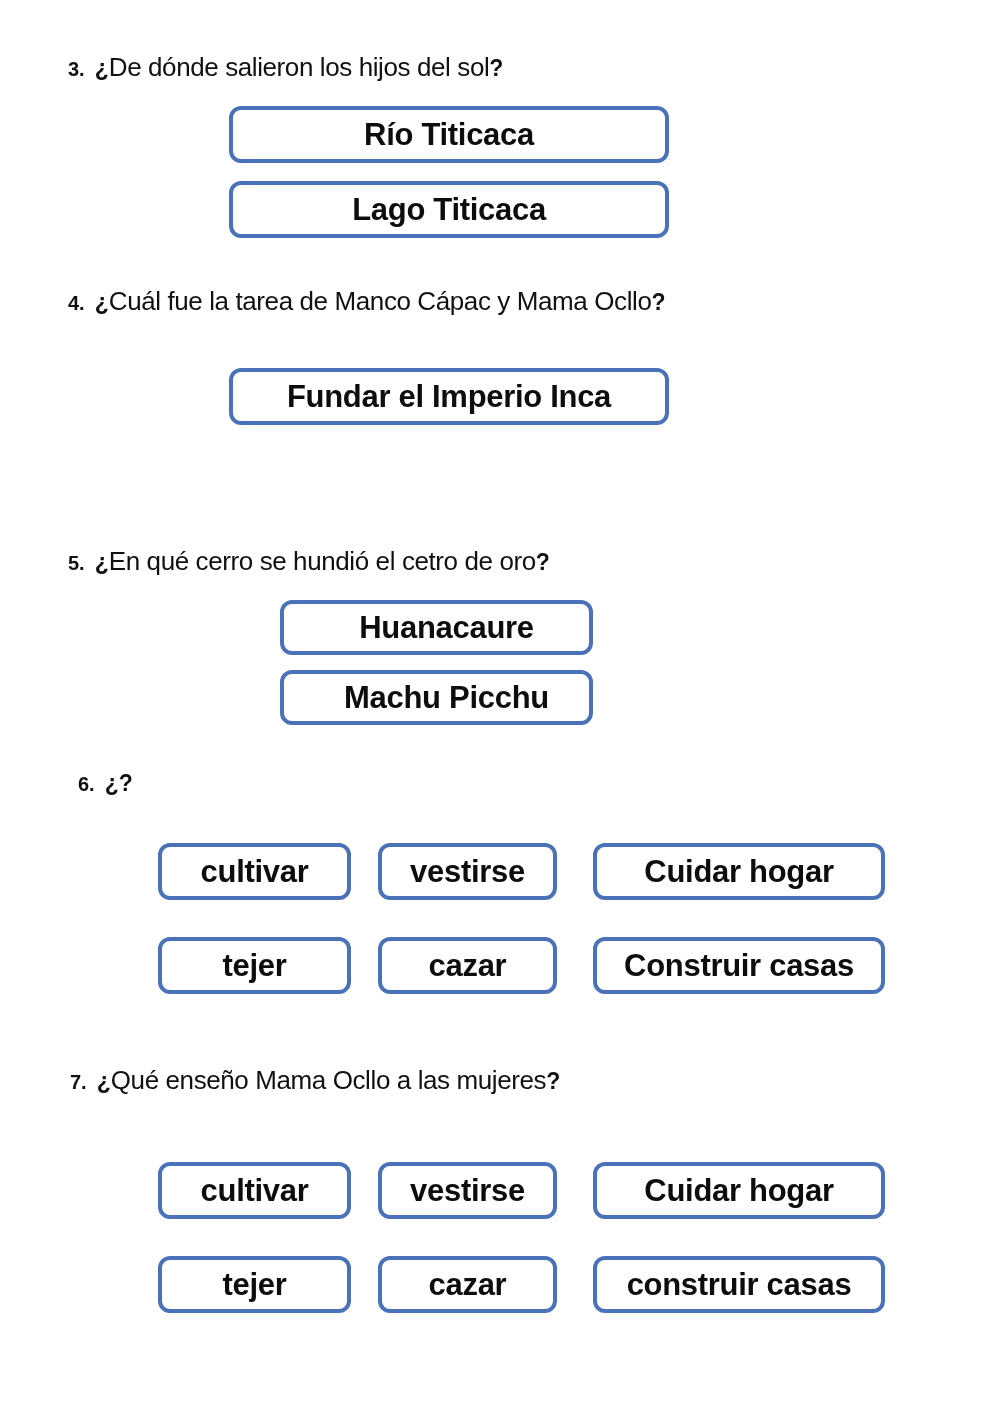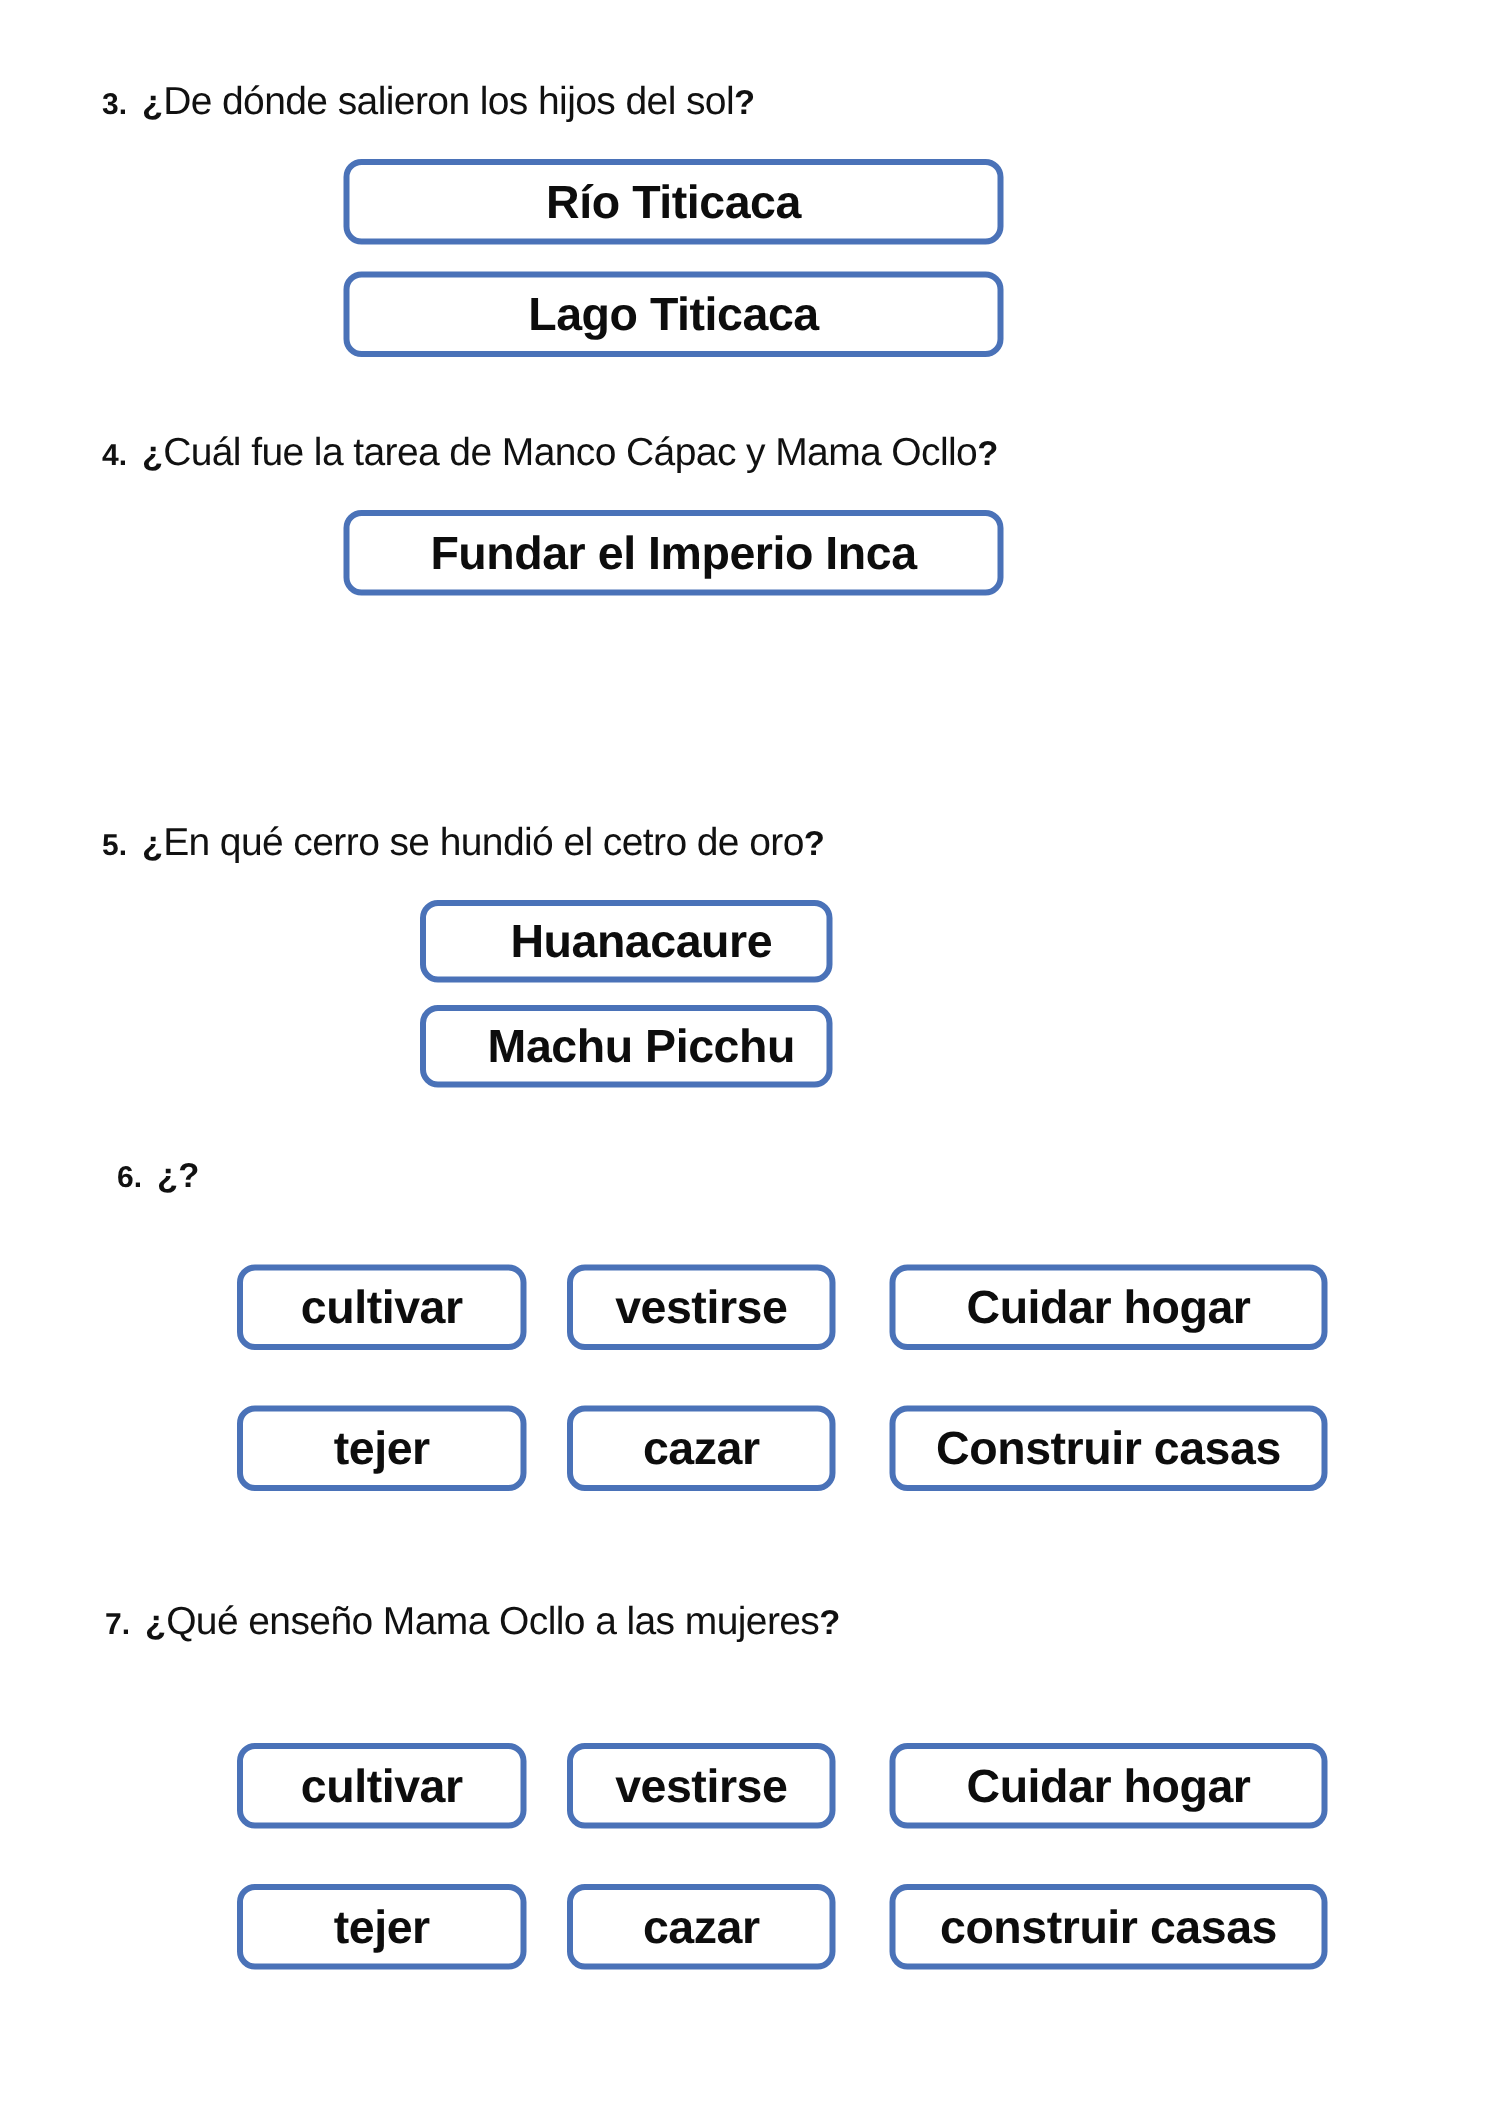--- a/index.html
+++ b/index.html
@@ -85,21 +85,21 @@
     letter-spacing: -0.3px;
     color: #0d0d0d;
     line-height: 1;
     text-align: center;
   }
 
   
   .stack-wide .opt-box { width: 440px; height: 57px; }
   .stack-wide .opt-box + .opt-box { margin-top: 0; }
 
-  .stack-mid .opt-box { width: 275px; height: 55px; padding-left: 20px; }
+  .stack-mid .opt-box { width: 313px; height: 55px; padding-left: 20px; }
 
   .grid-3 .opt-box.c1 { width: 193px; height: 57px; }
   .grid-3 .opt-box.c2 { width: 179px; height: 57px; }
   .grid-3 .opt-box.c3 { width: 292px; height: 57px; }
 
   .grid-3 .col-gap-1 { margin-left: 27px; }
   .grid-3 .col-gap-2 { margin-left: 36px; }
 </style>
 </head>
 <body>
@@ -121,21 +121,21 @@
 
   <div class="question-block" style="top:286px;">
     <div class="q-line" style="padding-left:68px;">
       <span class="q-num">4.</span>
       <span class="q-open">¿</span>
       <span class="q-text">Cuál fue la tarea de Manco Cápac y Mama Ocllo</span>
       <span class="q-close">?</span>
     </div>
   </div>
   <div class="options stack-wide" style="top:340px; left:229px;">
-    <div class="opt-box" style="">Fundar el Imperio Inca</div>
+    <div class="opt-box" style="margin-top:28px;">Fundar el Imperio Inca</div>
   </div>
 
   <div class="question-block" style="top:546px;">
     <div class="q-line" style="padding-left:68px;">
       <span class="q-num">5.</span>
       <span class="q-open">¿</span>
       <span class="q-text">En qué cerro se hundió el cetro de oro</span>
       <span class="q-close">?</span>
     </div>
   </div>

